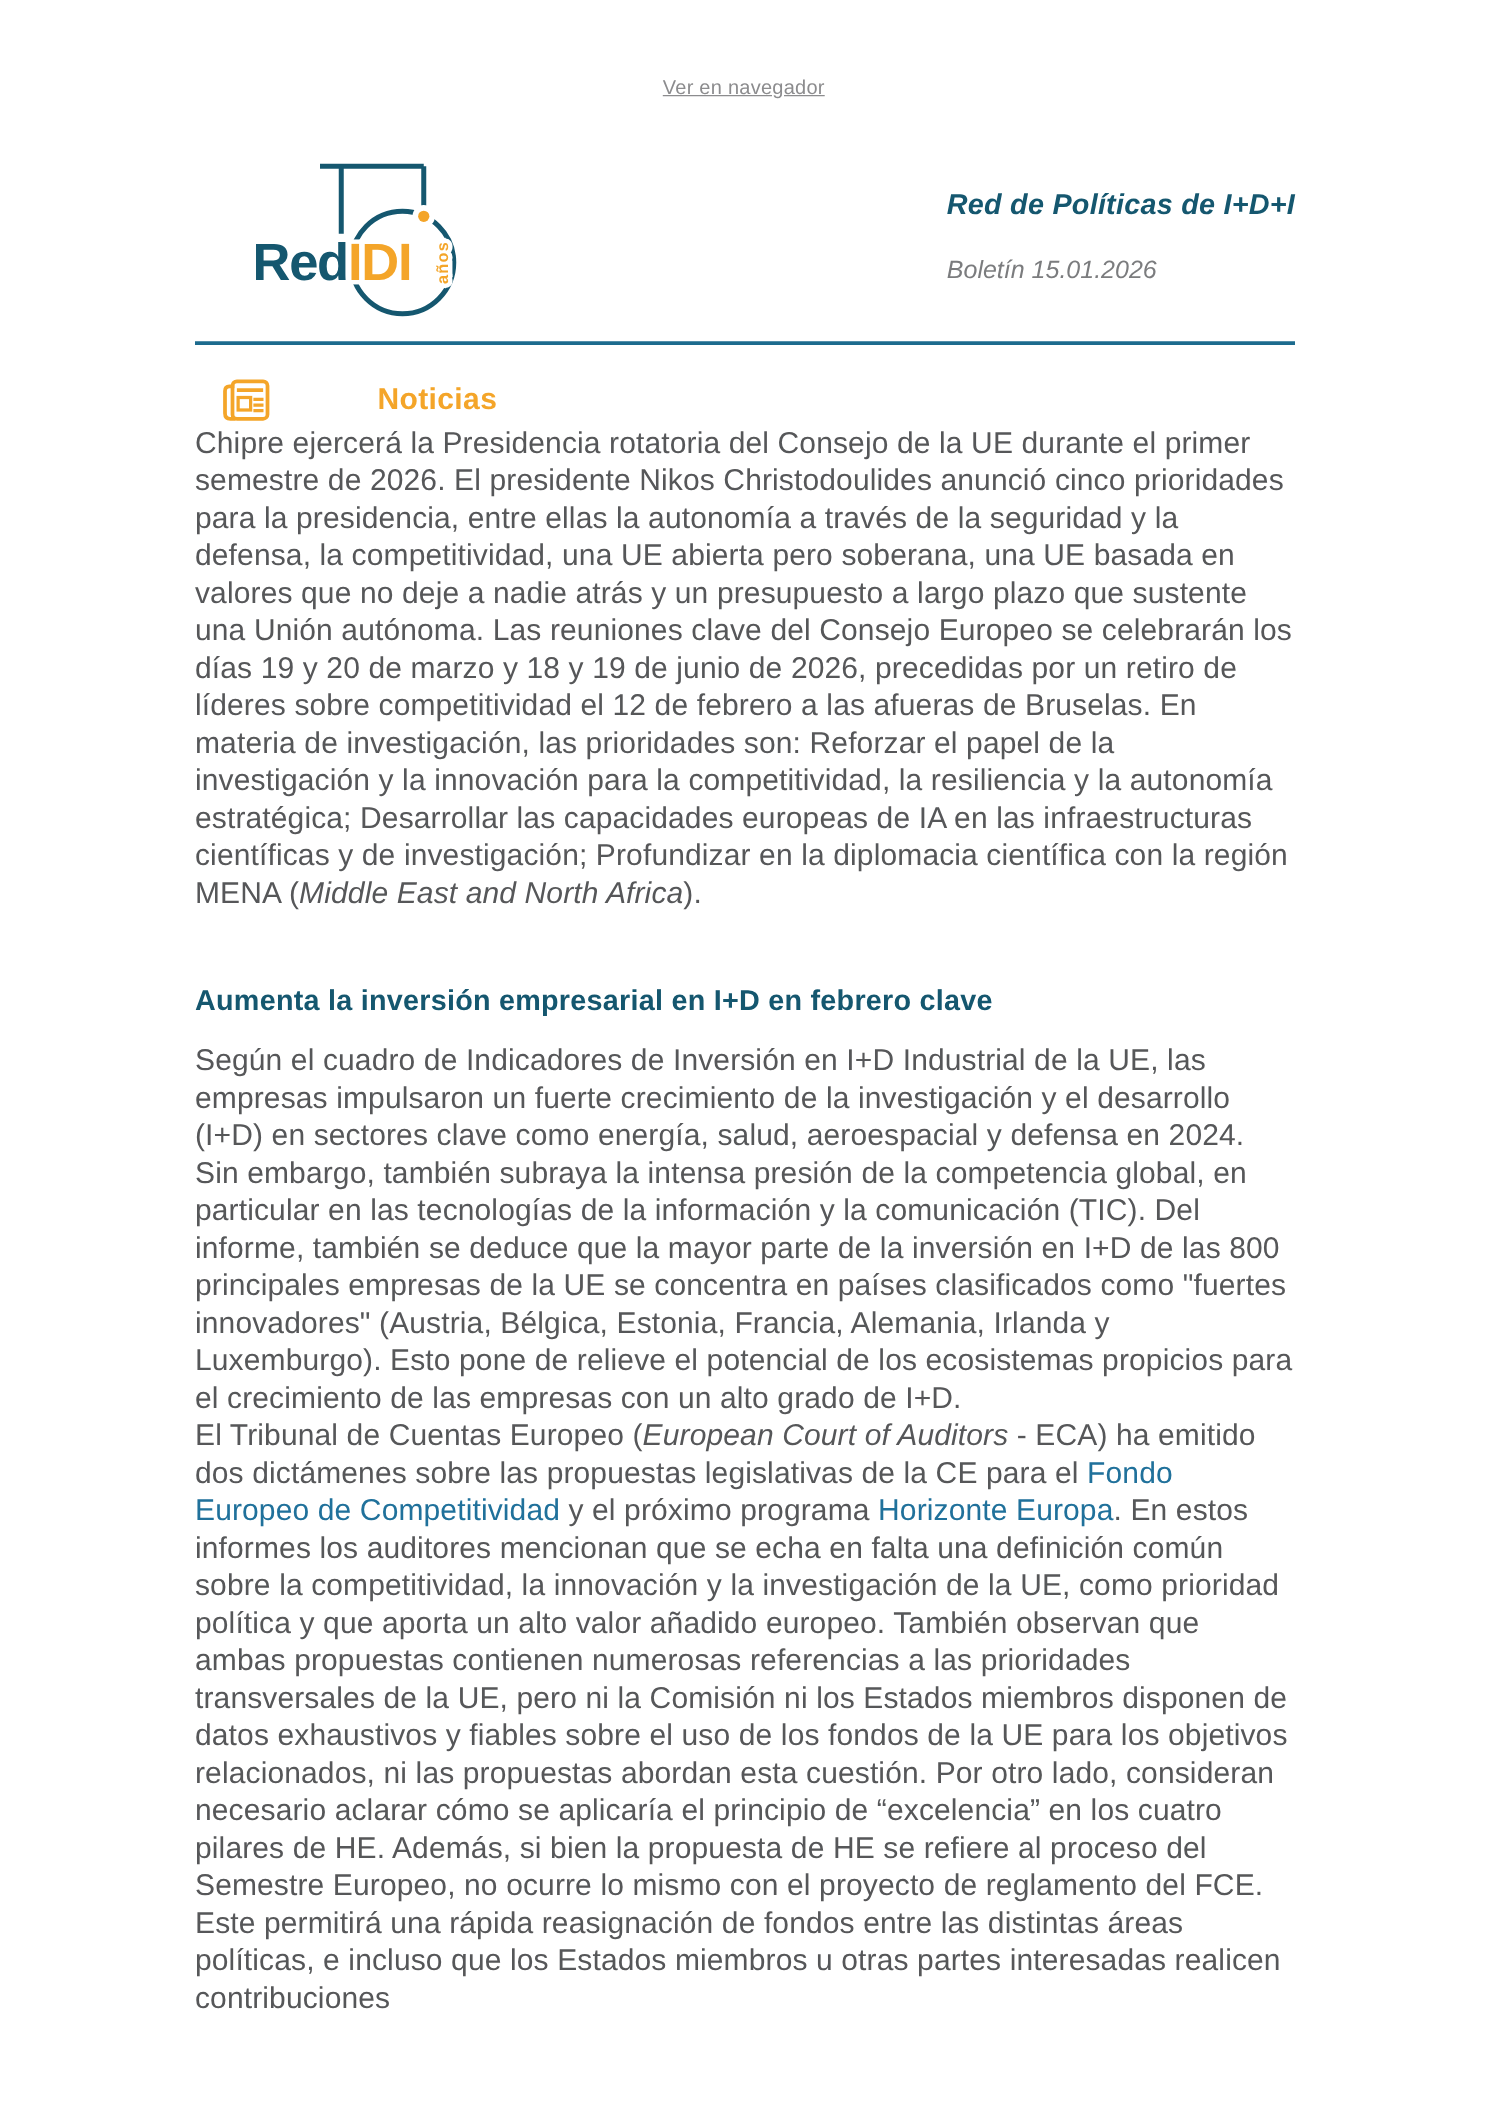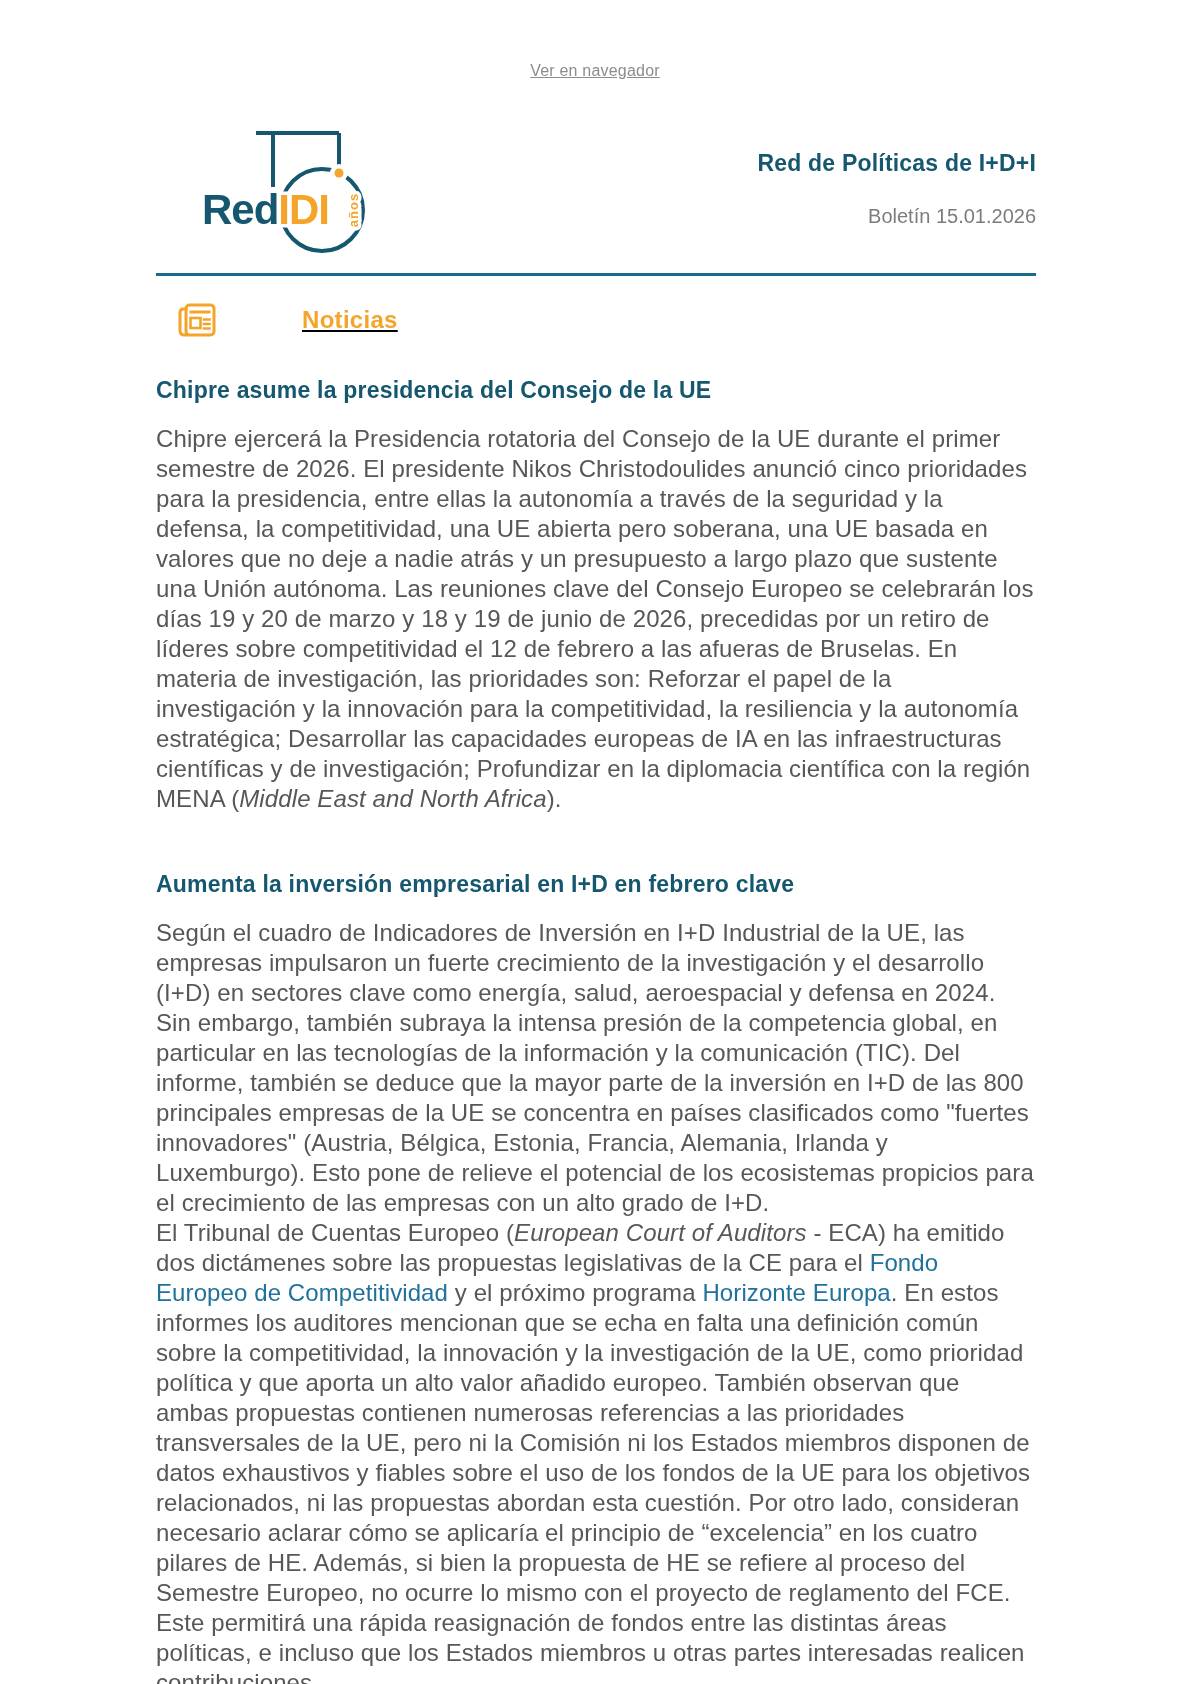--- a/index.html
+++ b/index.html
@@ -9,27 +9,27 @@
     -webkit-font-smoothing:antialiased;
   }
   .container{width:880px;margin:0 0 0 156px;}
   .view-row{text-align:center;margin:0 0 26px 0;}
   .view-link{
     font-size:16px;color:var(--link-gray,#8C8C8E);
     text-decoration:underline;letter-spacing:.2px;cursor:pointer;
   }
   .header{display:flex;justify-content:space-between;align-items:flex-start;}
   .logo-svg{display:block;margin-left:10px;}
-  .header-right{text-align:right;padding-top:44px;}
+  .header-right{text-align:left;padding-top:44px;font-style:italic;}
   .header-title{
     font-size:23px;font-weight:bold;color:var(--brand-teal,#15576F);letter-spacing:.2px;
   }
   .header-subtitle{font-size:20px;color:var(--muted-gray,#7B7C7E);margin-top:28px;}
   .divider{border:none;border-top:3px solid var(--divider-teal,#1C6B8E);margin:2px 0 0 0;}
-  .section-header{display:flex;align-items:center;margin-top:24px;text-decoration:underline;}
+  .section-header{display:flex;align-items:center;margin-top:24px;}
   .news-icon{margin-left:18px;flex:0 0 auto;}
   .section-title{
     font-size:24px;font-weight:bold;color:var(--brand-orange,#F4A529);
     margin-left:82px;letter-spacing:.3px;
   }
   .article h2{
     font-size:23px;font-weight:bold;color:var(--brand-teal,#15576F);
     margin:56px 0 20px 0;letter-spacing:.2px;line-height:28px;
   }
   .article.first h2{margin-top:36px;}
@@ -85,21 +85,20 @@
         <path d="M12 9 H9.5 C7 9 6 10.6 6 12.8 V30.5 C6 33.4 7.6 35 10.3 35 H13" stroke-width="3"></path>
         <rect x="12" y="5" width="28" height="30" rx="3.5" stroke-width="3"></rect>
         <path d="M17 12 H35" stroke-width="3"></path>
         <rect x="16.5" y="18" width="10" height="10" stroke-width="2.6"></rect>
         <path d="M30 19.5 H35.5 M30 24 H35.5 M30 28.5 H35.5" stroke-width="2.6"></path>
       </svg>
       <div class="section-title">Noticias</div>
     </div>
 
     <div class="article first">
-      <h2>Chipre asume la presidencia del Consejo de la UE</h2>
       <p><span class="seg-normal">Chipre ejercerá la Presidencia rotatoria del Consejo de la UE durante el primer semestre de 2026. El presidente Nikos Christodoulides anunció cinco prioridades para la presidencia, entre ellas la autonomía a través de la seguridad y la defensa, la competitividad, una UE abierta pero soberana, una UE basada en valores que no deje a nadie atrás y un presupuesto a largo plazo que sustente una Unión autónoma. Las reuniones clave del Consejo Europeo se celebrarán los días 19 y 20 de marzo y 18 y 19 de junio de 2026, precedidas por un retiro de líderes sobre competitividad el 12 de febrero a las afueras de Bruselas. En materia de investigación, las prioridades son: Reforzar el papel de la investigación y la innovación para la competitividad, la resiliencia y la autonomía estratégica; Desarrollar las capacidades europeas de IA en las infraestructuras científicas y de investigación; Profundizar en la diplomacia científica con la región MENA (</span><span class="seg-italic">Middle East and North Africa</span><span class="seg-normal">).</span></p>
     </div>
 
     <div class="article">
       <h2>Aumenta la inversión empresarial en I+D en febrero clave</h2>
       <p><span class="seg-normal">Según el cuadro de Indicadores de Inversión en I+D Industrial de la UE, las empresas impulsaron un fuerte crecimiento de la investigación y el desarrollo (I+D) en sectores clave como energía, salud, aeroespacial y defensa en 2024. Sin embargo, también subraya la intensa presión de la competencia global, en particular en las tecnologías de la información y la comunicación (TIC). Del informe, también se deduce que la mayor parte de la inversión en I+D de las 800 principales empresas de la UE se concentra en países clasificados como "fuertes innovadores" (Austria, Bélgica, Estonia, Francia, Alemania, Irlanda y Luxemburgo). Esto pone de relieve el potencial de los ecosistemas propicios para el crecimiento de las empresas con un alto grado de I+D.</span></p>
     </div>
 
     <div class="article">
       <p><span class="seg-normal">El Tribunal de Cuentas Europeo (</span><span class="seg-italic">European Court of Auditors</span><span class="seg-normal"> - ECA) ha emitido dos dictámenes sobre las propuestas legislativas de la CE para el </span><a class="seg-link" href="#">Fondo Europeo de Competitividad</a><span class="seg-normal"> y el próximo programa </span><a class="seg-link" href="#">Horizonte Europa</a><span class="seg-normal">. En estos informes los auditores mencionan que se echa en falta una definición común sobre la competitividad, la innovación y la investigación de la UE, como prioridad política y que aporta un alto valor añadido europeo. También observan que ambas propuestas contienen numerosas referencias a las prioridades transversales de la UE, pero ni la Comisión ni los Estados miembros disponen de datos exhaustivos y fiables sobre el uso de los fondos de la UE para los objetivos relacionados, ni las propuestas abordan esta cuestión. Por otro lado, consideran necesario aclarar cómo se aplicaría el principio de “excelencia” en los cuatro pilares de HE. Además, si bien la propuesta de HE se refiere al proceso del Semestre Europeo, no ocurre lo mismo con el proyecto de reglamento del FCE. Este permitirá una rápida reasignación de fondos entre las distintas áreas políticas, e incluso que los Estados miembros u otras partes interesadas realicen contribuciones</span></p>

